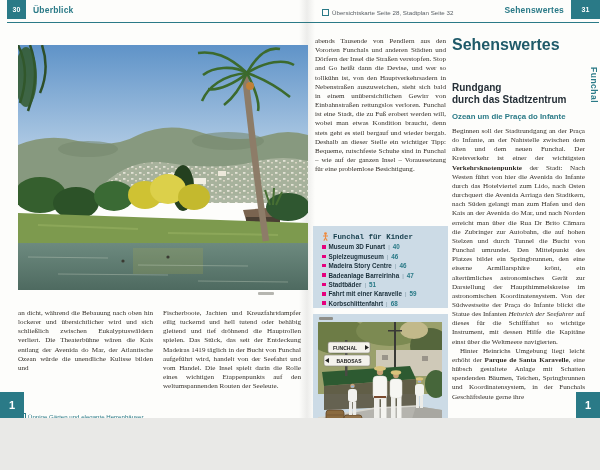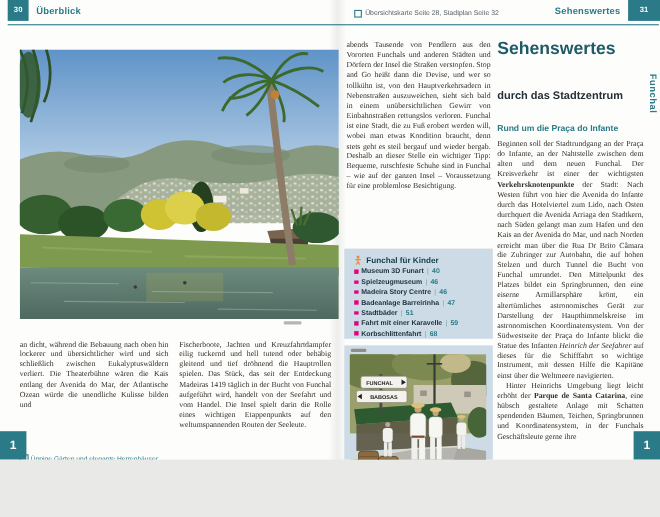--- a/index.html
+++ b/index.html
@@ -45,21 +45,21 @@
   #caption{position:absolute;left:18px;top:413px;width:142px;font-size:6.1px;line-height:8.2px;
            color:#2a7a87;text-align:left;}
   .cap-icon{display:inline-block;width:6px;height:5px;border:1px solid #2a7a87;vertical-align:-1px;
             margin-right:2px;position:relative;}
   .cap-icon::after{content:"";position:absolute;left:1px;top:1px;border:1.5px solid transparent;
             border-left-color:#2a7a87;}
 
   
   #kids-box{position:absolute;left:313px;top:226px;width:135px;height:82px;background:#ccdbe6;
             box-sizing:border-box;padding:6px 9px 0 9px;}
-  #kids-head{display:flex;align-items:center;gap:4px;}
+  #kids-head{display:flex;align-items:center;gap:4px;font-family:Liberation Mono, monospace;}
   #kids-title{font-size:7.4px;font-weight:bold;color:#143d4b;}
   .kid-row{display:flex;align-items:baseline;gap:3px;margin-top:2.4px;}
   .kbullet{width:3.5px;height:3.5px;background:#e5007d;flex:none;align-self:center;}
   .klabel{font-size:6.3px;font-weight:bold;color:#1a2f3a;}
   .ksep{font-size:6px;color:#7f98a6;}
   .kpage{font-size:6.3px;font-weight:bold;color:#2a7a87;}
 
   
   #kids-panel{position:absolute;left:313px;top:314px;width:135px;height:156px;background:#ccdbe6;}
   #credit-mid{left:6px;top:3px;width:14px;height:2.5px;position:absolute;background:#8f8f89;border-radius:1px;}
@@ -288,24 +288,25 @@
         <circle cx="101.5" cy="59" r="2.2" fill="#c9a176"></circle>
         <rect x="100" y="58.8" width="3" height="1.6" fill="#8fb3d8"></rect>
         <ellipse cx="101.5" cy="56.8" rx="3.8" ry="1.6" fill="#d9c37c"></ellipse>
       </g>
       <ellipse cx="118" cy="62" rx="11" ry="14" fill="#46663a"></ellipse>
     </svg>
   </div>
 
   <div id="r-heading">Sehenswertes</div>
   <div id="r-sub">
+    <div>Rundgang</div>
     <div>durch das Stadtzentrum</div>
   </div>
-  <div id="r-section">Rund um die Praça do Infante</div>
+  <div id="r-section">Ozean um die Praça do Infante</div>
   <div id="r-body" class="serif">
     <p><span>Beginnen soll der Stadtrundgang an der Praça do Infante, an der Nahtstelle zwischen dem alten und dem neuen Funchal. Der Kreisverkehr ist einer der wichtigsten </span><span class="b">Verkehrsknotenpunkte</span><span> der Stadt: Nach Westen führt von hier die Avenida do Infante durch das Hotelviertel zum Lido, nach Osten durchquert die Avenida Arriaga den Stadtkern, nach Süden gelangt man zum Hafen und den Kais an der Avenida do Mar, und nach Norden erreicht man über die Rua Dr Brito Câmara die Zubringer zur Autobahn, die auf hohen Stelzen und durch Tunnel die Bucht von Funchal umrundet. Den Mittelpunkt des Platzes bildet ein Springbrunnen, den eine eiserne Armillarsphäre krönt, ein altertümliches astronomisches Gerät zur Darstellung der Haupthimmelskreise im astronomischen Koordinatensystem. Von der Südwestseite der Praça do Infante blickt die Statue des Infanten </span><span class="i">Heinrich der Seefahrer</span><span> auf dieses für die Schifffahrt so wichtige Instrument, mit dessen Hilfe die Kapitäne einst über die Weltmeere navigierten.</span></p>
-    <p class="indent"><span>Hinter Heinrichs Umgebung liegt leicht erhöht der </span><span class="b">Parque de Santa Catarina</span><span>, eine hübsch gestaltete Anlage mit Schatten spendenden Bäumen, Teichen, Springbrunnen und Koordinatensystem, in der Funchals Geschäftsleute gerne ihre</span></p>
+    <p class="indent"><span>Hinter Heinrichs Umgebung liegt leicht erhöht der </span><span class="b">Parque de Santa Karavelle</span><span>, eine hübsch gestaltete Anlage mit Schatten spendenden Bäumen, Teichen, Springbrunnen und Koordinatensystem, in der Funchals Geschäftsleute gerne ihre</span></p>
   </div>
 
   <div id="foot-left" class="cornerbox">1</div>
   <div id="foot-right" class="cornerbox">1</div>
 
 </div>
 
 </body></html>

